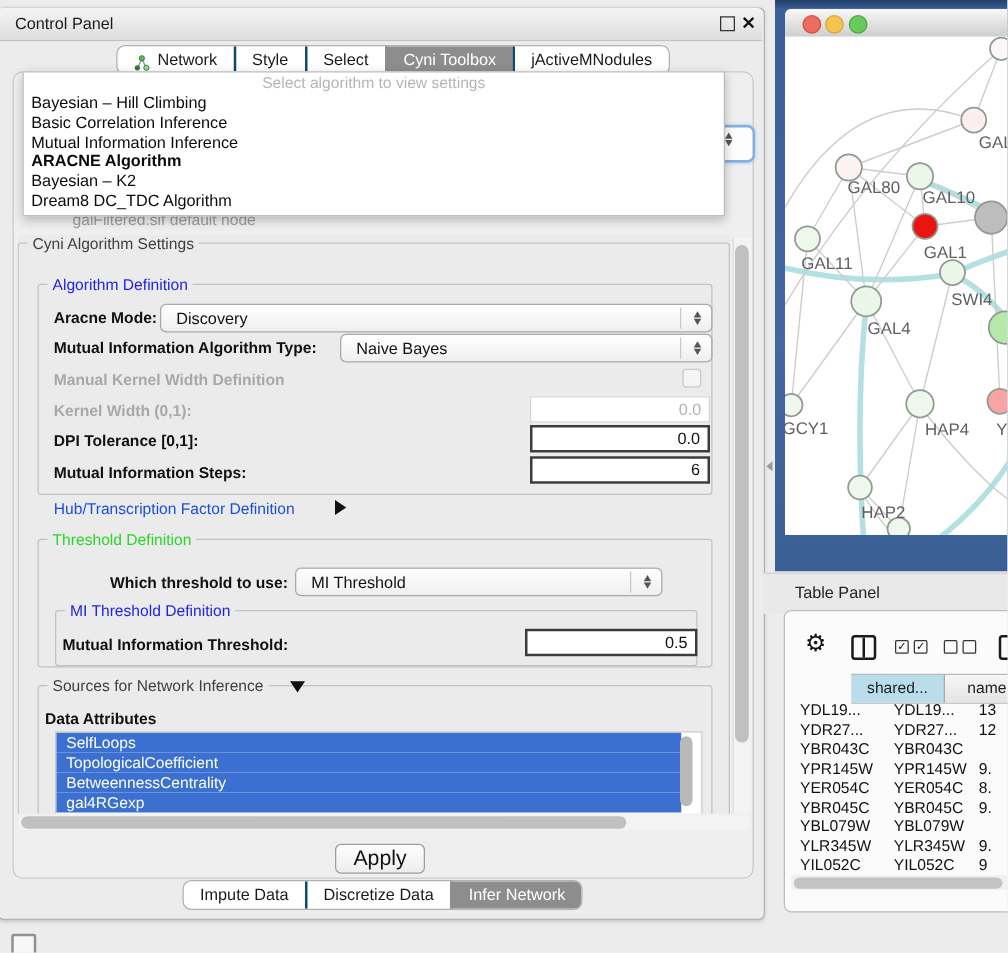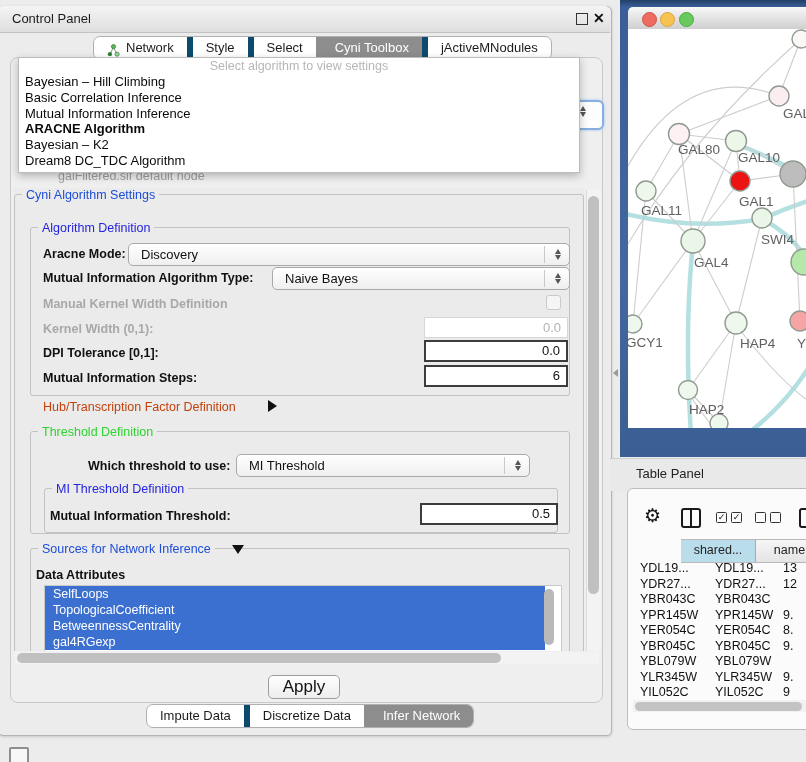--- a/index.html
+++ b/index.html
@@ -15,21 +15,21 @@
                background:linear-gradient(#f4f4f4,#dedede);border-bottom:1px solid #c2c2c2;}
   .cp-title{left:12px;top:11px;font-size:13px;color:#1a1a1a;}
   .float-btn{left:576px;top:13px;width:10px;height:10px;border:1.6px solid #333;background:transparent;}
   .close-btn{left:593px;top:9px;font-size:14px;font-weight:bold;color:#111;line-height:18px;}
 
   
   .tabbar{display:flex;height:22px;background:#fff;border:1px solid #b0b0b0;border-radius:7px;overflow:hidden;}
   .tabbar-top{left:93px;top:36px;}
   .tab{height:22px;line-height:22px;padding:0 13px;font-size:13px;color:#1b1b1b;white-space:nowrap;
        display:flex;align-items:center;gap:6px;}
-  .tab + .tab{border-left:6px solid #0c4a6e;justify-content:flex-end;}
+  .tab + .tab{border-left:2px solid #0c4a6e;justify-content:flex-end;}
   .tab.sel{background:#8d8d8d;color:#fff;border-left-color:#8d8d8d;}
   .neticon{display:inline-block;width:13px;height:13px;}
 
   
   .content-panel{left:10px;top:57px;width:591px;height:644px;background:#efefef;
                  border:1px solid #c9c9c9;border-radius:8px;}
 
   
   .combo-fragment{left:570px;top:100px;width:30px;height:26px;background:#fdfdfd;border:2px solid #86aede;
                   border-radius:6px;z-index:1;box-shadow:0 0 3px #9cc0ec;}
@@ -39,41 +39,41 @@
   
   .dropdown{left:18px;top:57px;width:560px;height:114px;background:#fff;border:1px solid #bcbcbc;
             box-shadow:0 3px 8px rgba(0,0,0,.25);z-index:5;}
   .dd-placeholder{height:16px;line-height:16px;text-align:center;font-size:12.5px;color:#b6b6b6;}
   .dd-item{height:15.8px;line-height:15.8px;padding-left:6px;font-size:13px;color:#0a0a0a;white-space:nowrap;}
   .dd-item.sel{font-weight:bold;}
 
   
   .scrollpane{left:14px;top:188px;width:570px;height:463px;overflow:hidden;background:#ebebeb;}
   .group{position:absolute;border:1px solid #c2c2c2;border-radius:3px;}
-  .group-label{position:absolute;background:#ebebeb;padding:0 4px;font-size:12.5px;color:#1d4ed8;white-space:nowrap;z-index:2;}
+  .group-label{position:absolute;background:#ebebeb;padding:0 4px;font-size:12.5px;color:#404040;white-space:nowrap;z-index:2;}
   .group-label.blue{color:#2323e0;}
   .group-label.green{color:#2ed32e;}
   .flabel{position:absolute;font-size:12.5px;font-weight:bold;color:#111;white-space:nowrap;}
   .flabel.disabled{color:#a8a8a8;}
   .combo{position:absolute;background:linear-gradient(#ffffff,#efefef);border:1px solid #a9a9a9;
          border-radius:5px;font-size:13px;color:#111;}
   .combo .val{position:absolute;left:12px;top:3px;}
   .arrows{position:absolute;display:flex;flex-direction:column;align-items:center;gap:1px;}
   .arrows .up{width:0;height:0;border-left:3.5px solid transparent;border-right:3.5px solid transparent;border-bottom:5px solid #555;}
   .arrows .dn{width:0;height:0;border-left:3.5px solid transparent;border-right:3.5px solid transparent;border-top:5px solid #555;}
   .combo .arrows{right:8px;top:5px;}
   .combo .sep{position:absolute;right:24px;top:2px;bottom:2px;width:1px;background:#c9c9c9;}
   .field{position:absolute;background:#fff;border:1px solid #b5b5b5;font-size:13px;color:#111;
          text-align:right;padding-right:6px;line-height:19px;}
   .field.strong{border:2px solid #3c3c3c;line-height:18px;}
   .field.disabled{color:#b3b3b3;border-color:#d6d6d6;}
   .checkbox{position:absolute;width:13px;height:13px;border:1px solid #c9c9c9;border-radius:3px;background:#f5f5f5;}
   .tri-right{position:absolute;width:0;height:0;border-top:6px solid transparent;border-bottom:6px solid transparent;border-left:9px solid #111;}
   .tri-down{position:absolute;width:0;height:0;border-left:6px solid transparent;border-right:6px solid transparent;border-top:9px solid #111;}
-  .plain-label{position:absolute;font-size:12.5px;color:#c2410c;white-space:nowrap;}
+  .plain-label{position:absolute;font-size:12.5px;color:#1d4ed8;white-space:nowrap;}
 
   .listbox{position:absolute;background:#fff;border:1px solid #c9c9c9;overflow:hidden;}
   .list-item{height:16px;line-height:16px;padding-left:8px;font-size:12.5px;color:#fff;background:#3b6fd0;width:492px;}
   .list-vthumb{position:absolute;background:#b9b9b9;border-radius:5px;}
 
   .vsb-track{left:586px;top:190px;width:14px;height:461px;background:#f3f3f3;border-left:1px solid #dcdcdc;}
   .vsb-thumb{left:588px;top:196px;width:11px;height:398px;background:#c0c0c0;border-radius:6px;}
   .hsb-track{left:15px;top:652px;width:584px;height:12px;background:#f3f3f3;}
   .hsb-thumb{left:17px;top:653px;width:484px;height:10px;background:#c0c0c0;border-radius:5px;}
 

